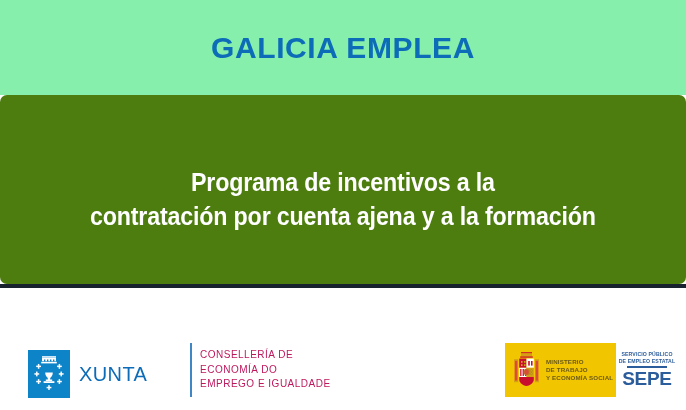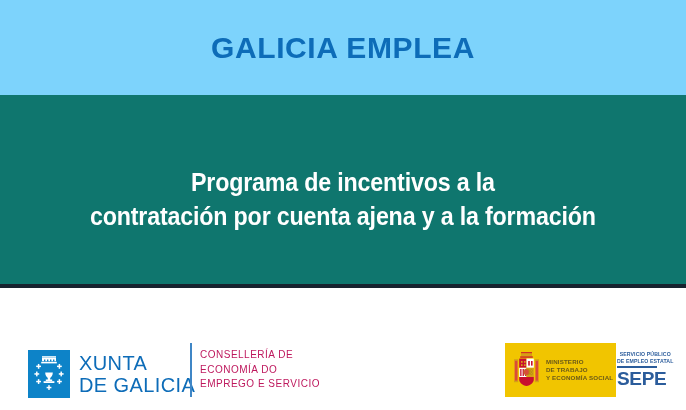--- a/index.html
+++ b/index.html
@@ -16,46 +16,47 @@
     -webkit-font-smoothing: antialiased;
   }
 
   
   .header {
     position: absolute;
     left: 0;
     top: 0;
     width: 686px;
     height: 95px;
-    background: #7dd3fc;
+    background: #86efac;
     display: flex;
     align-items: center;
     justify-content: center;
   }
   .header-title {
     font-family: "Liberation Sans", sans-serif;
     font-size: 30px;
     font-weight: bold;
     letter-spacing: 0.6px;
     color: #0d6cb8;
     white-space: nowrap;
   }
 
   
   .banner {
     position: absolute;
     left: 0;
     top: 95px;
     width: 686px;
     height: 189px;
-    background: #0f766e;
+    background: #4d7c0f;
     display: flex;
     flex-direction: column;
     align-items: center;
     justify-content: center;
+    border-radius: 7px;
   }
   .banner-line {
     color: #ffffff;
     font-family: "Liberation Sans Narrow", "Liberation Sans", sans-serif;
     font-weight: bold;
     font-size: 25px;
     line-height: 34px;
     letter-spacing: -0.2px;
     white-space: nowrap;
     text-align: center;
@@ -163,21 +164,21 @@
   
   .sepe-block {
     position: absolute;
     left: 617px;
     top: 55px;
     width: 60px;
     height: 54px;
     background: #ffffff;
     display: flex;
     flex-direction: column;
-    align-items: flex-start;
+    align-items: center;
     justify-content: center;
   }
   .sepe-top {
     color: #2b5c9b;
     font-family: "Liberation Sans", sans-serif;
     font-size: 5.2px;
     line-height: 6.4px;
     letter-spacing: 0.1px;
     text-align: center;
     white-space: nowrap;
@@ -241,30 +242,29 @@
             <rect x="9.85" y="29.15" width="1.5" height="4.8"></rect>
           <rect x="29.0" y="30.8" width="4.8" height="1.5"></rect>
             <rect x="30.65" y="29.15" width="1.5" height="4.8"></rect>
           <rect x="18.6" y="36.8" width="4.8" height="1.5"></rect>
             <rect x="20.25" y="35.15" width="1.5" height="4.8"></rect>
         </g>
       </g>
     </svg>
     <div class="xunta-word">
       <span>XUNTA</span>
-      <span>DE GALICIA</span>
     </div>
   </div>
 
   <div class="logo-divider"></div>
 
   <div class="conselleria">
     <span>CONSELLERÍA DE</span>
     <span>ECONOMÍA DO</span>
-    <span>EMPREGO E SERVICIO</span>
+    <span>EMPREGO E IGUALDADE</span>
   </div>
 
   <div class="ministry-block">
     <svg class="coat-of-arms" viewBox="0 0 27 38">
 
       <g>
         <rect x="8" y="1.2" width="11" height="1.2" fill="#c8102e"></rect>
         <path d="M8 2.6 h11 v2.6 h-11 Z" fill="#d4a017"></path>
         <rect x="7.2" y="5.4" width="12.6" height="1.3" fill="#c8102e"></rect>
       </g>

